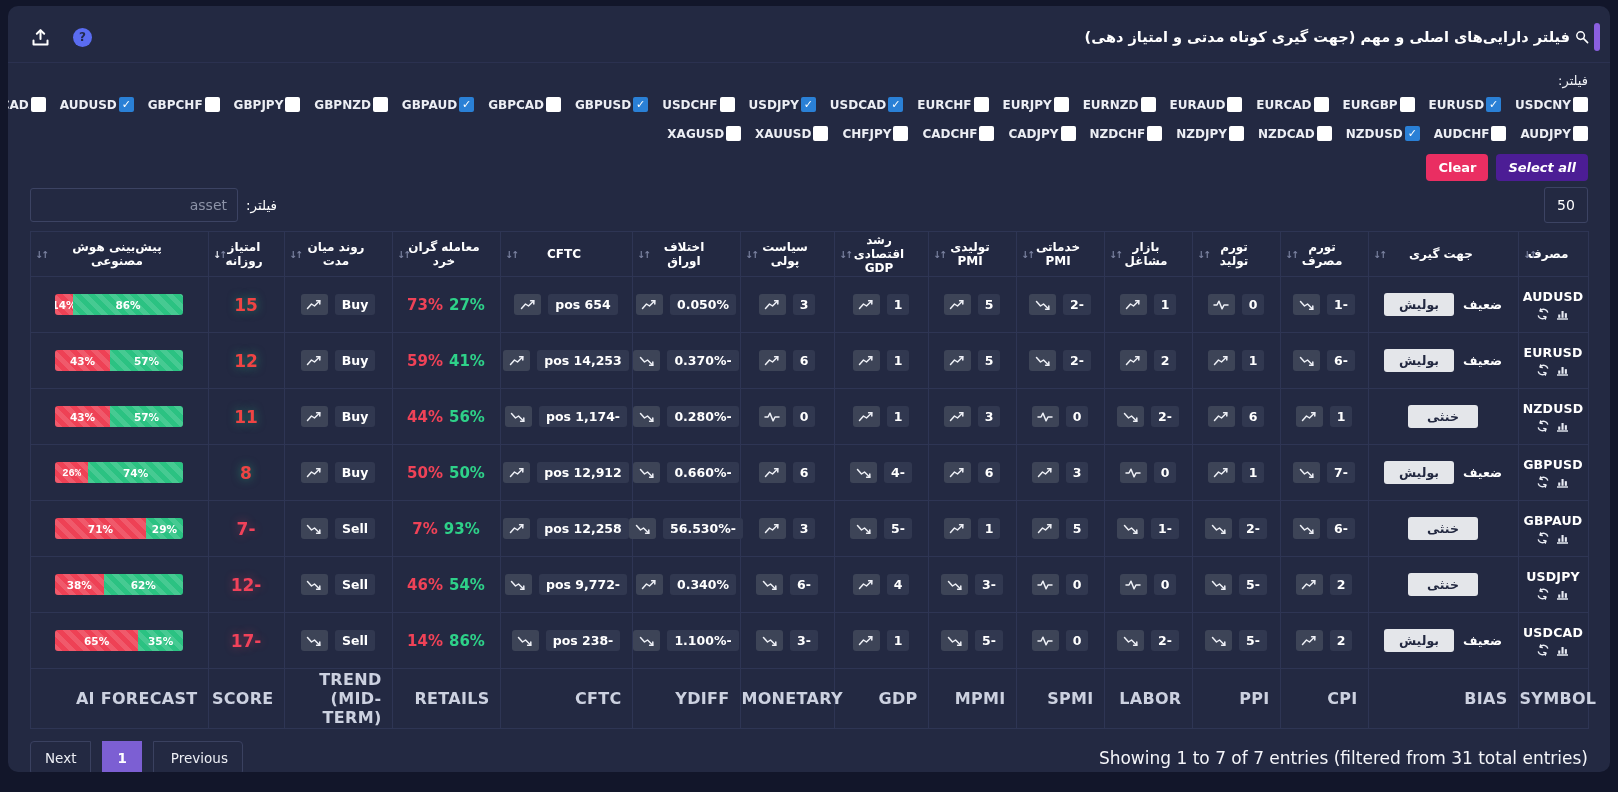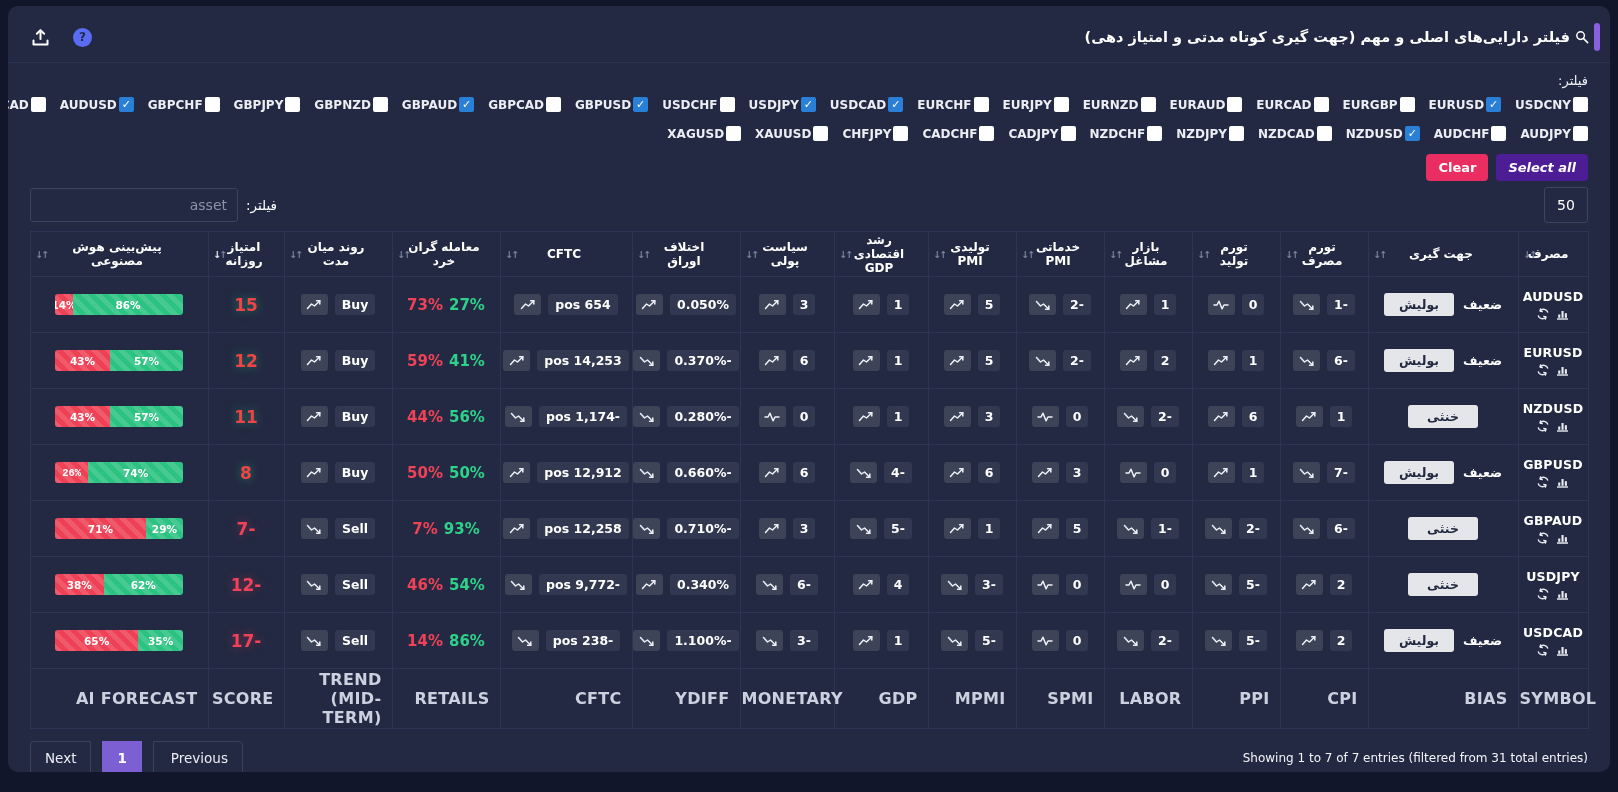--- a/index.html
+++ b/index.html
@@ -74,21 +74,21 @@
   .seg.red{background-color:#ee4155;}
   .seg.green{background-color:#2bc282;}
 
   
   .pagebar{display:flex;align-items:center;justify-content:space-between;padding:12px 22px 6px;}
   .pager{display:flex;direction:ltr;gap:12px;}
   .pg{border:1px solid #3a4160;color:#eceef4;font-size:13.5px;padding:8px 14px;cursor:pointer;background:transparent;font-family:inherit;margin-left:-1px;}
   .pg:first-child{border-radius:4px 0 0 4px;margin-left:0;}
   .pg:last-child{border-radius:0 4px 4px 0;padding-left:17px;}
   .pg.active{background:#7c5fd3;border-color:#7c5fd3;font-weight:bold;color:#fff;}
-  .info{color:#f4f5f9;font-size:12px;}
+  .info{color:#f4f5f9;font-size:17px;}
 
   .scrollbar{height:7px;background:#c4c8d4;border-radius:4px;margin:6px 20px 0;cursor:pointer;}
 </style>
 </head>
 <body>
 
 <div class="stage">
   <div class="card">
 
     <div class="topbar">
@@ -990,21 +990,21 @@
               </div>
             </td>
             <td>
               <div class="ind">
                 <span class="chip">
                   <svg width="16" height="12" viewBox="0 0 16 12">
                     <polyline points="1.5,2.5 5.5,7 8.5,5 13.8,10.2" fill="none" stroke="#eef0f6" stroke-width="1.5" stroke-linecap="round" stroke-linejoin="round"></polyline>
                     <polyline points="10.6,10.2 13.8,10.2 13.8,7" fill="none" stroke="#eef0f6" stroke-width="1.5" stroke-linecap="round" stroke-linejoin="round"></polyline>
                   </svg>
                 </span>
-                <span class="vbox">0.710%-</span>
+                <span class="vbox">56.530%-</span>
               </div>
             </td>
             <td>
               <div class="ind">
                 <span class="chip">
                   <svg width="16" height="12" viewBox="0 0 16 12">
                     <polyline points="1.5,9.5 5.5,5 8.5,7 13.8,1.8" fill="none" stroke="#eef0f6" stroke-width="1.5" stroke-linecap="round" stroke-linejoin="round"></polyline>
                     <polyline points="10.6,1.8 13.8,1.8 13.8,5" fill="none" stroke="#eef0f6" stroke-width="1.5" stroke-linecap="round" stroke-linejoin="round"></polyline>
                   </svg>
                 </span>

